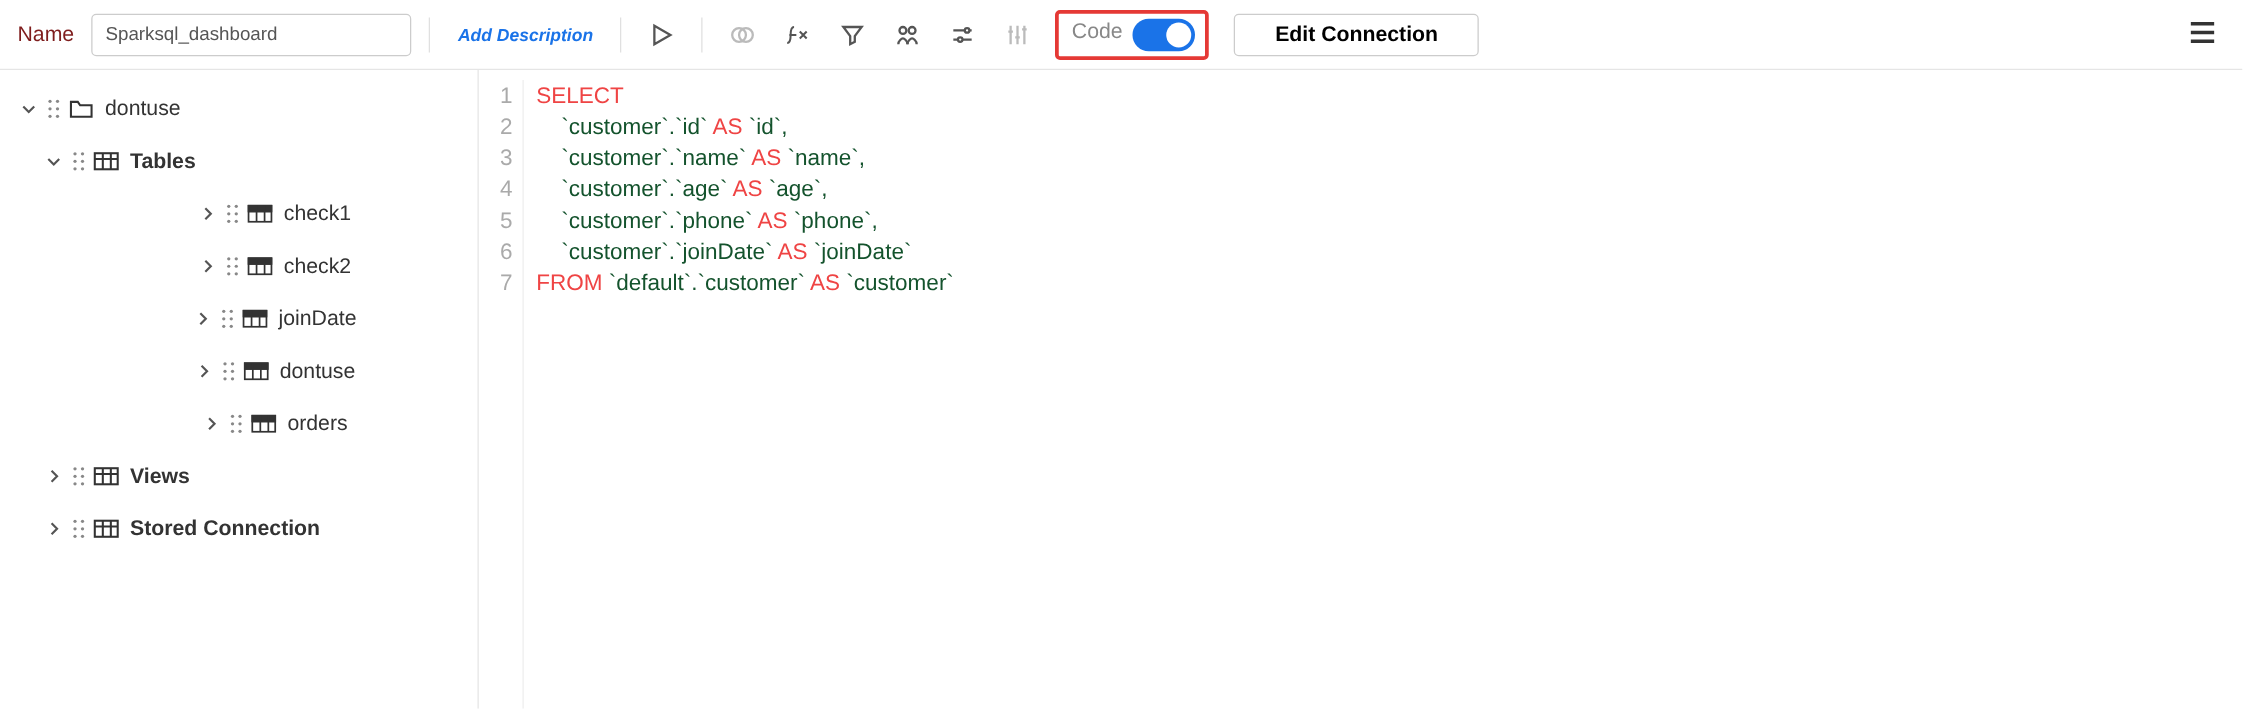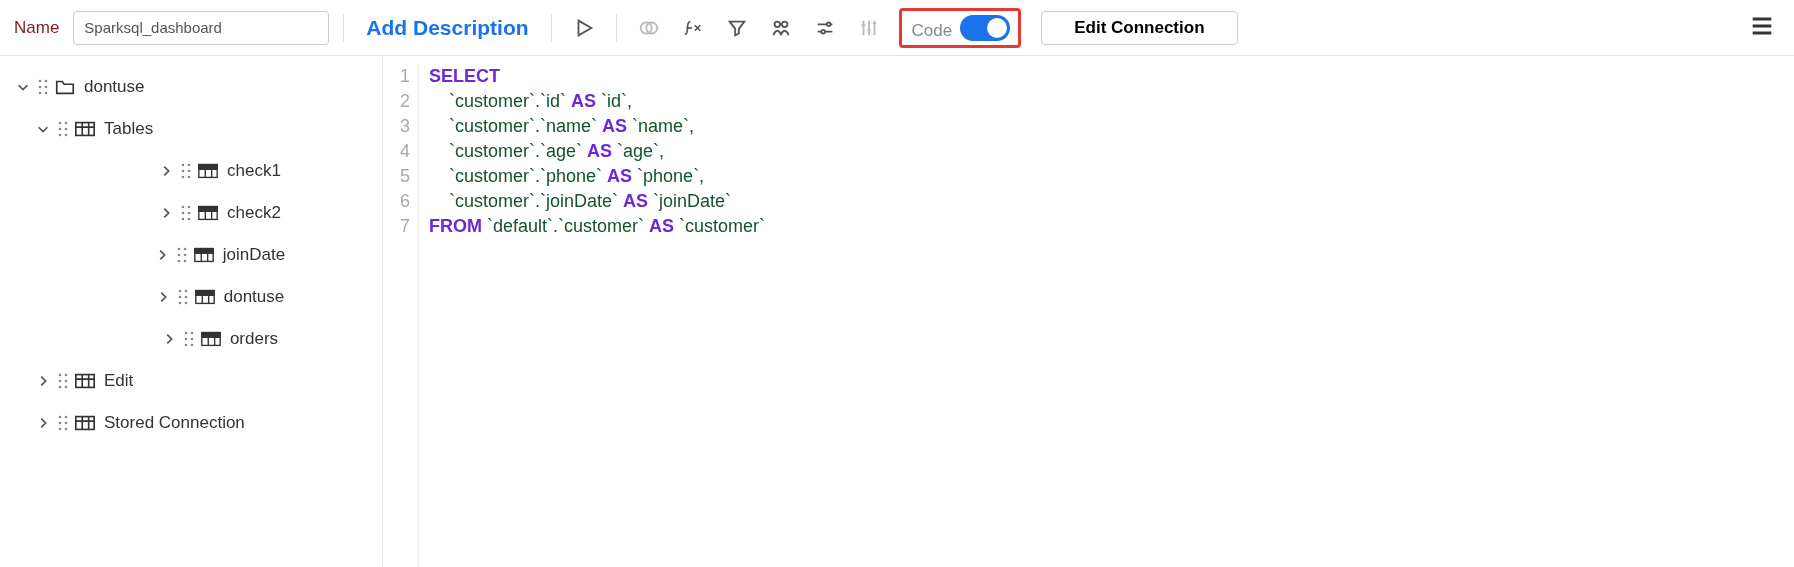--- a/index.html
+++ b/index.html
@@ -36,39 +36,40 @@
 }
 .vsep {
   width: 1px;
   height: 28px;
   background: #e0e0e0;
   margin: 0 6px;
 }
 .add-desc {
   color: #1a73e8;
   font-weight: 600;
-  font-size: 21px;
+  font-size: 14px;
   cursor: pointer;
   margin: 0 8px;
+  font-style: italic;
 }
 .tb-btn {
   width: 36px;
   height: 36px;
   display: flex;
   align-items: center;
   justify-content: center;
   border-radius: 4px;
   cursor: pointer;
   color: #555;
 }
 .tb-btn.disabled { color: #bbb; cursor: default; }
 .tb-btn svg { width: 22px; height: 22px; }
 .code-toggle-wrap {
   display: flex;
-  align-items: flex-end;
+  align-items: flex-start;
   gap: 8px;
   border: 3px solid #e53935;
   border-radius: 4px;
   padding: 4px 8px 4px 10px;
   margin: 0 4px;
 }
 .code-label { color: #888; font-size: 17px; }
 .toggle {
   width: 50px;
   height: 26px;
@@ -141,21 +142,21 @@
   margin-right: 4px;
 }
 .tree-item .drag svg { width: 10px; height: 16px; }
 .tree-item .ticon {
   margin-right: 8px;
   color: #333;
   display: flex;
   align-items: center;
 }
 .tree-item .ticon svg { width: 22px; height: 20px; }
-.lv1 { padding-left: 34px; }
+.lv1 { padding-left: 34px; font-weight: bold; }
 .lv2 { padding-left: 56px; justify-content: center; }
 .editor {
   flex: 1;
   display: flex;
   font-family: "Segoe UI", Arial, sans-serif;
   font-size: 18px;
   line-height: 25px;
   padding-top: 8px;
 }
 .gutter {
@@ -166,21 +167,21 @@
   border-right: 1px solid #eee;
   user-select: none;
 }
 .gutter div { height: 25px; }
 .code {
   padding-left: 10px;
   white-space: pre;
   color: #222;
 }
 .code div { height: 25px; }
-.kw { color: #6d28d9; font-weight: bold; }
+.kw { color: #ef4444; }
 .s-ident { color: #14532d; }
 </style>
 </head>
 <body>
 
 <div class="toolbar">
   <span class="name-label">Name</span>
   <input class="name-input" value="Sparksql_dashboard" style="">
   <span class="vsep"></span>
   <span class="add-desc">Add Description</span>
@@ -436,21 +437,21 @@
             <circle cx="2" cy="14" r="1.3"></circle>
             <circle cx="8" cy="14" r="1.3"></circle>
           </svg>
         </span>
       <span class="ticon">
           <svg viewBox="0 0 24 20" fill="none" stroke="currentColor" stroke-width="1.8">
             <rect x="2" y="3" width="20" height="14"></rect>
             <path d="M2 8h20M9 3v14M16 3v14"></path>
           </svg>
         </span>
-      <span>Edit</span>
+      <span>Views</span>
     </div>
 
     <div class="tree-item lv1">
       <span class="chev">
           <svg viewBox="0 0 16 16" fill="none" stroke="currentColor" stroke-width="2">
             <path d="M6 3l5 5-5 5"></path>
           </svg>
         </span>
       <span class="drag">
           <svg viewBox="0 0 10 16" fill="currentColor">

